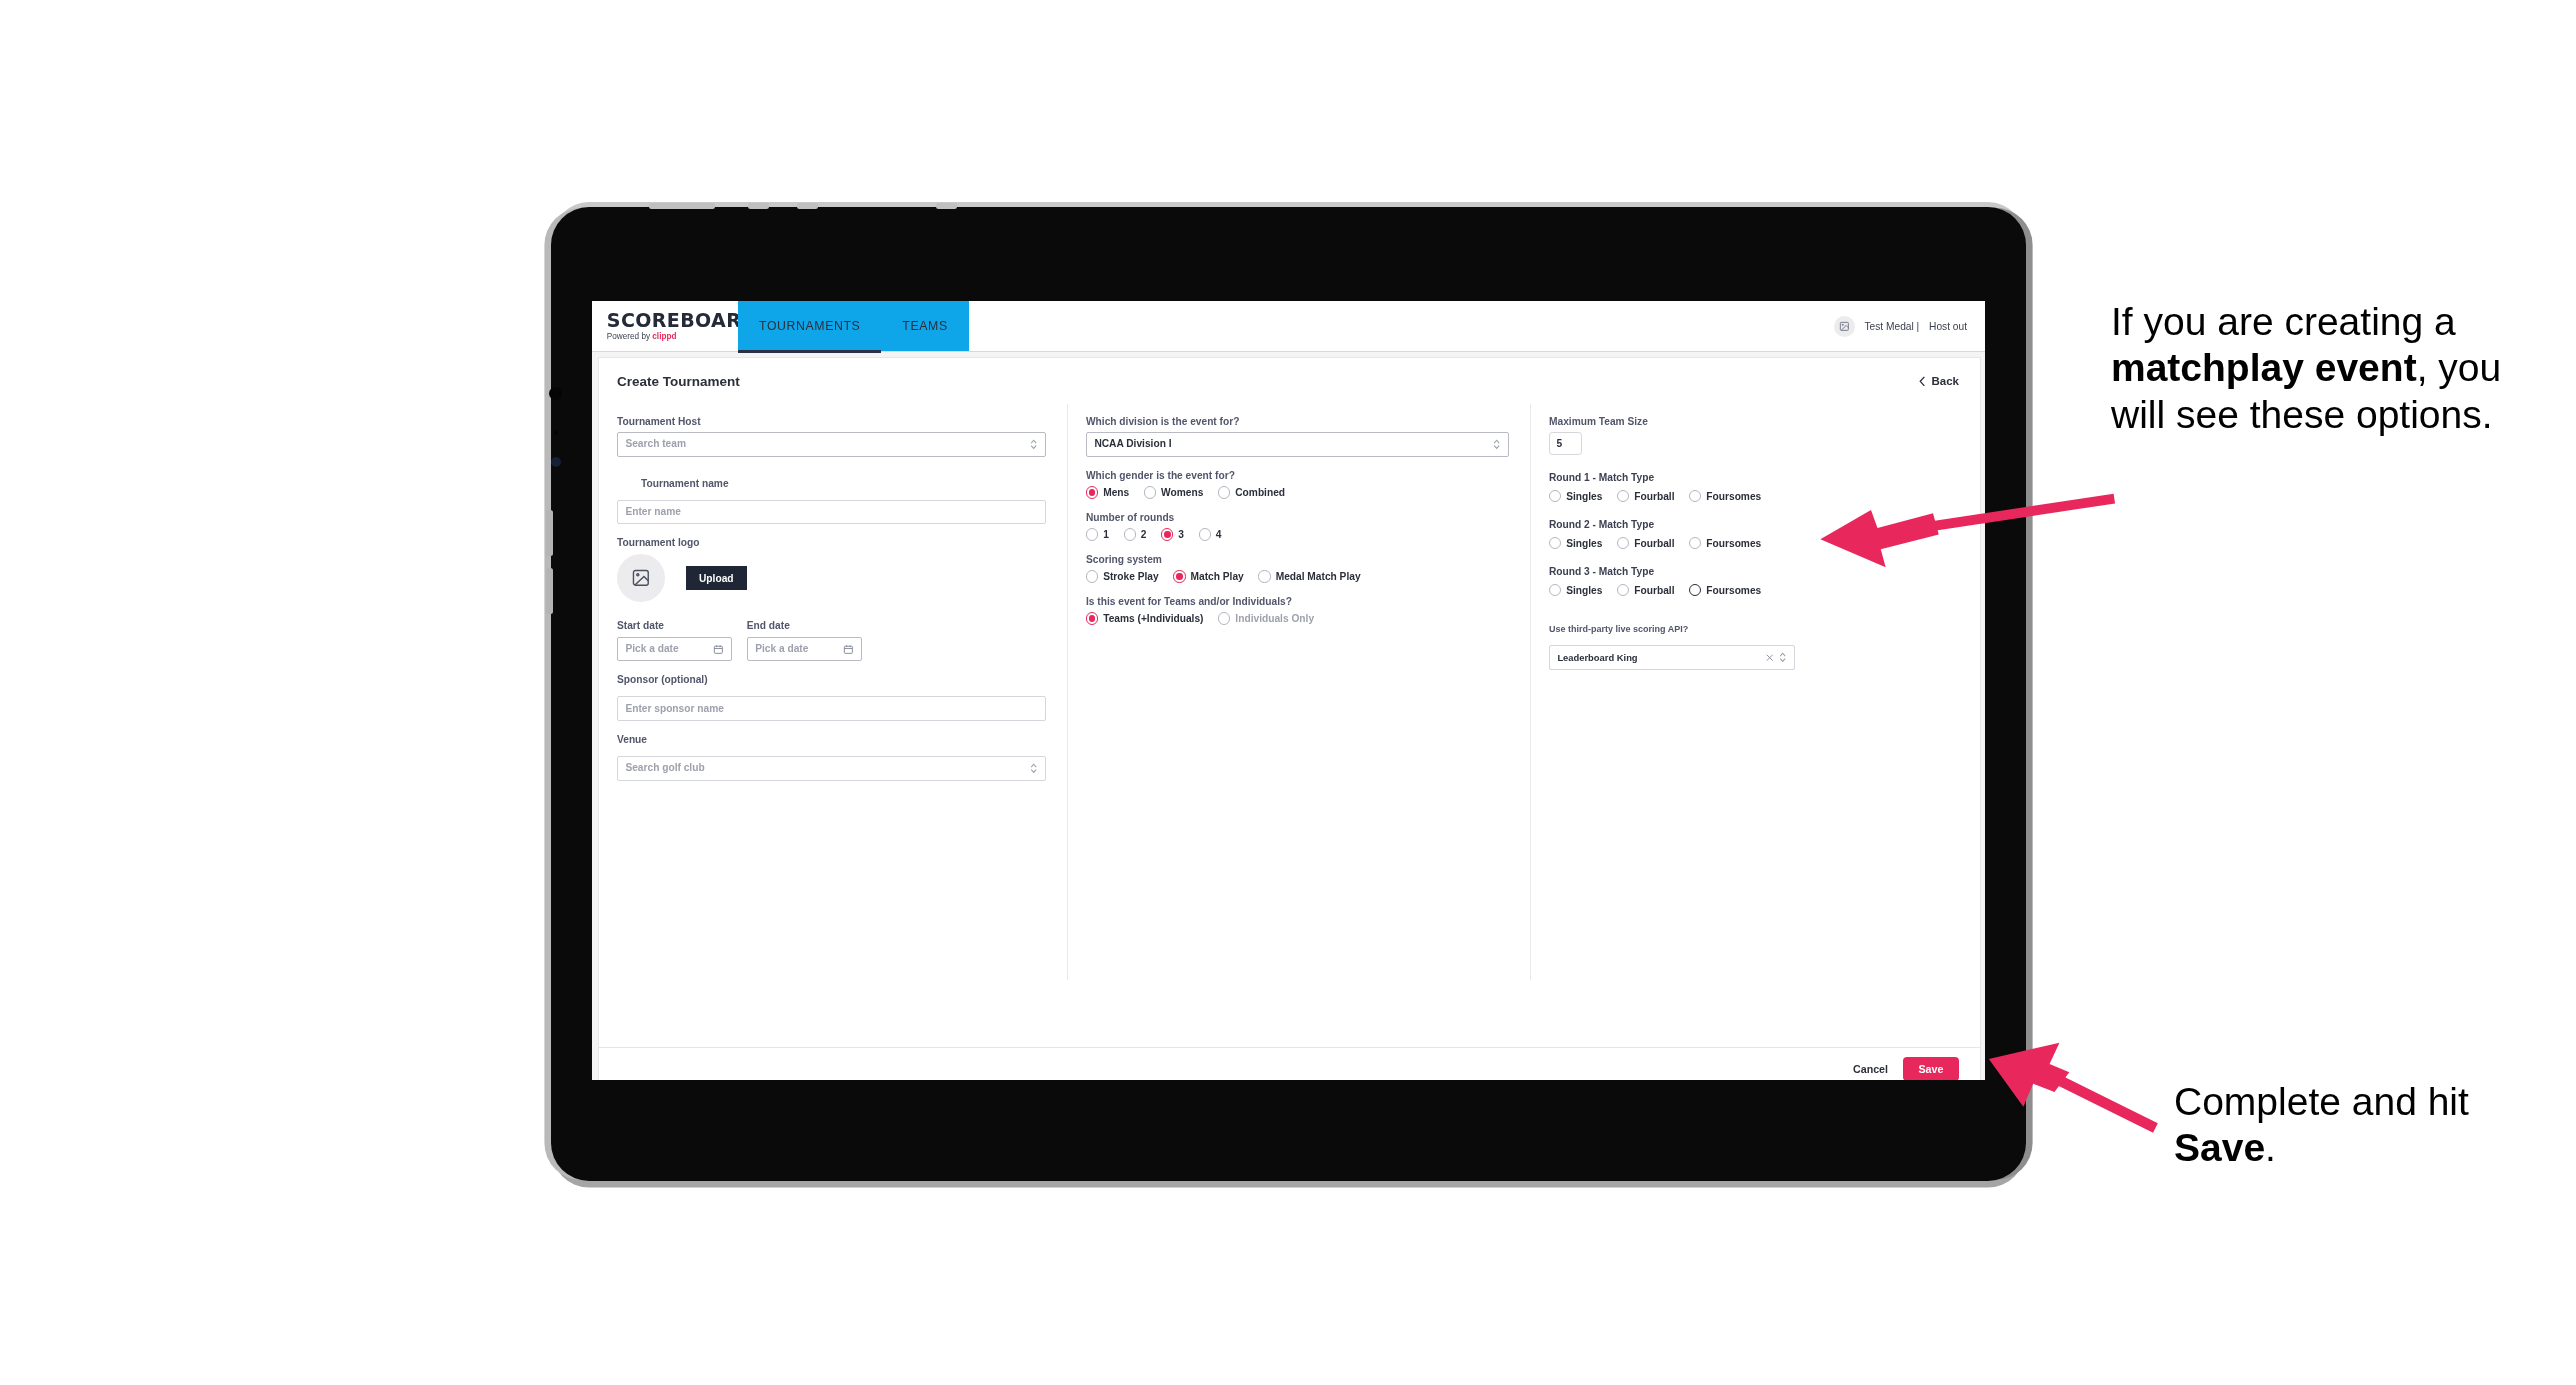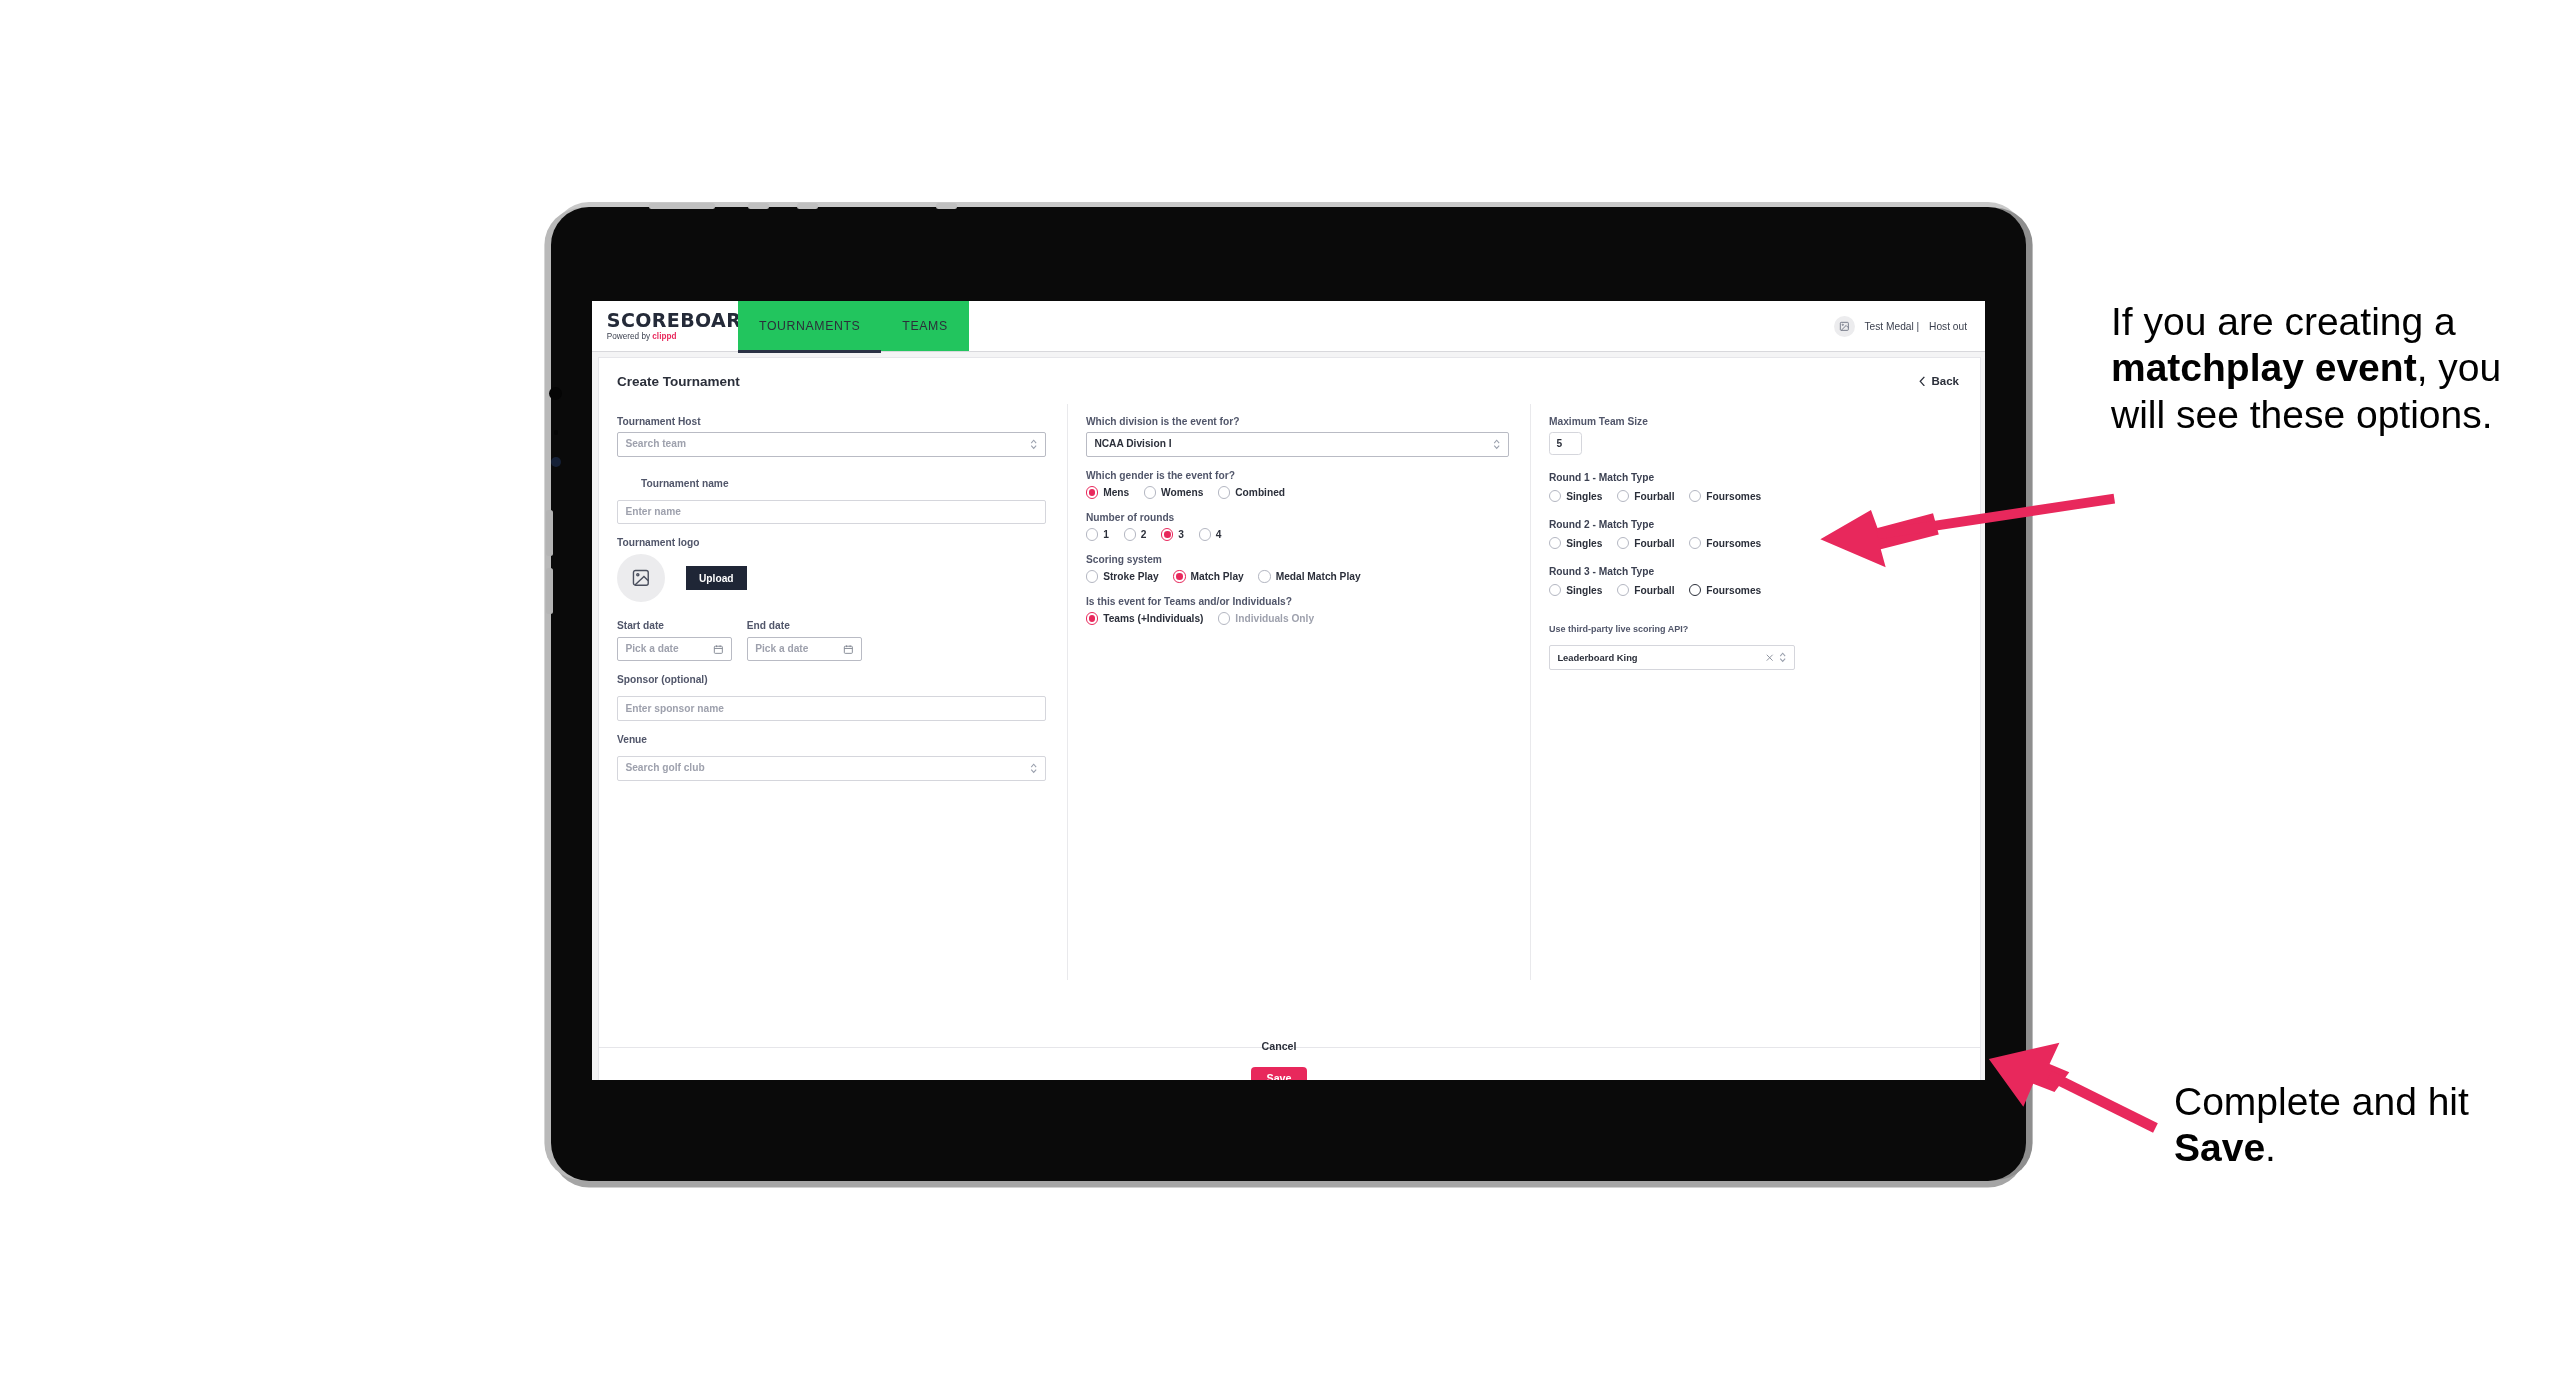--- a/index.html
+++ b/index.html
@@ -84,21 +84,21 @@
   #brand-sub .clippd { color: #e8285c; font-weight: 700; }
 
   .nav-tab {
     display: flex; align-items: center;
     padding: 0 21px;
     font-size: 12.3px;
     letter-spacing: 0.6px;
     color: #2b2f3a;
     cursor: pointer;
     position: relative;
-    background: #22c55e;
+    background: #0ea5e9;
   }
   .nav-tab.active::after {
     content: "";
     position: absolute;
     left: 0; right: 0; bottom: -1.6px;
     height: 2.5px;
     background: #2b3245;
   }
   #nav-spacer { flex: 1; }
   #nav-user {
@@ -234,21 +234,20 @@
 
   
   #card-footer {
     position: absolute;
     left: 0; right: 0; bottom: 0;
     height: 43px;
     border-top: 0.8px solid #e6e6ea;
     display: flex; align-items: center; justify-content: flex-end;
     gap: 14.8px; padding-right: 21px;
     background: #fff;
-    flex-direction: column;
   }
   #cancel-btn { font-size: 10.7px; color: #2b2f3a; cursor: pointer; }
   #save-btn {
     background: #e8285c; color: #fff;
     font-size: 10.7px;
     border-radius: 4.1px;
     padding: 5.7px 15.6px;
     cursor: pointer;
   }
 

